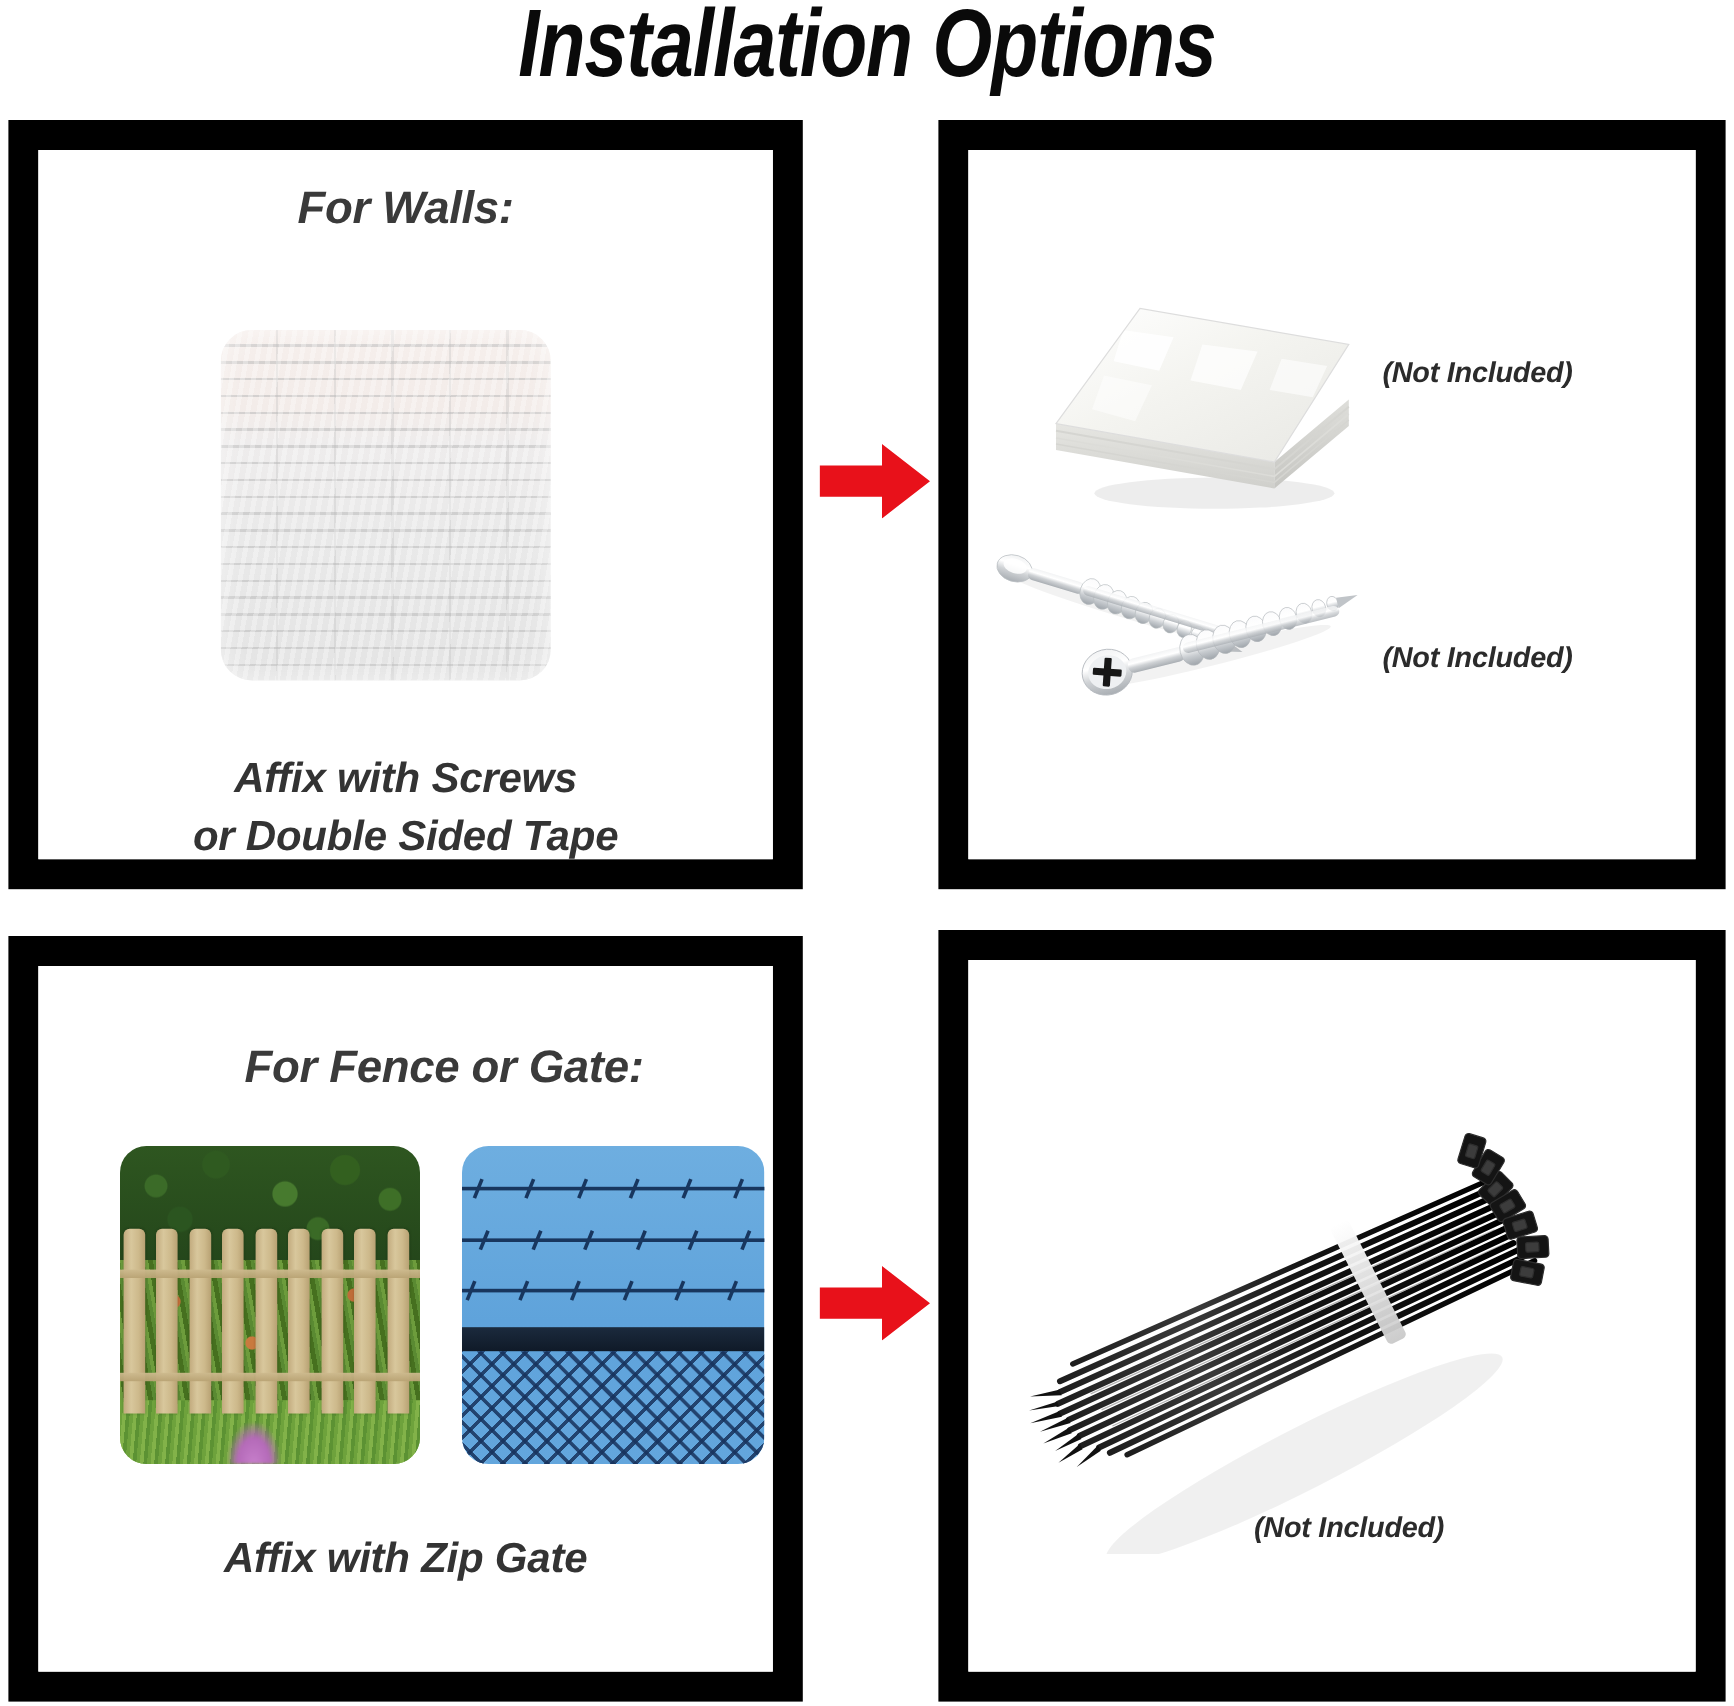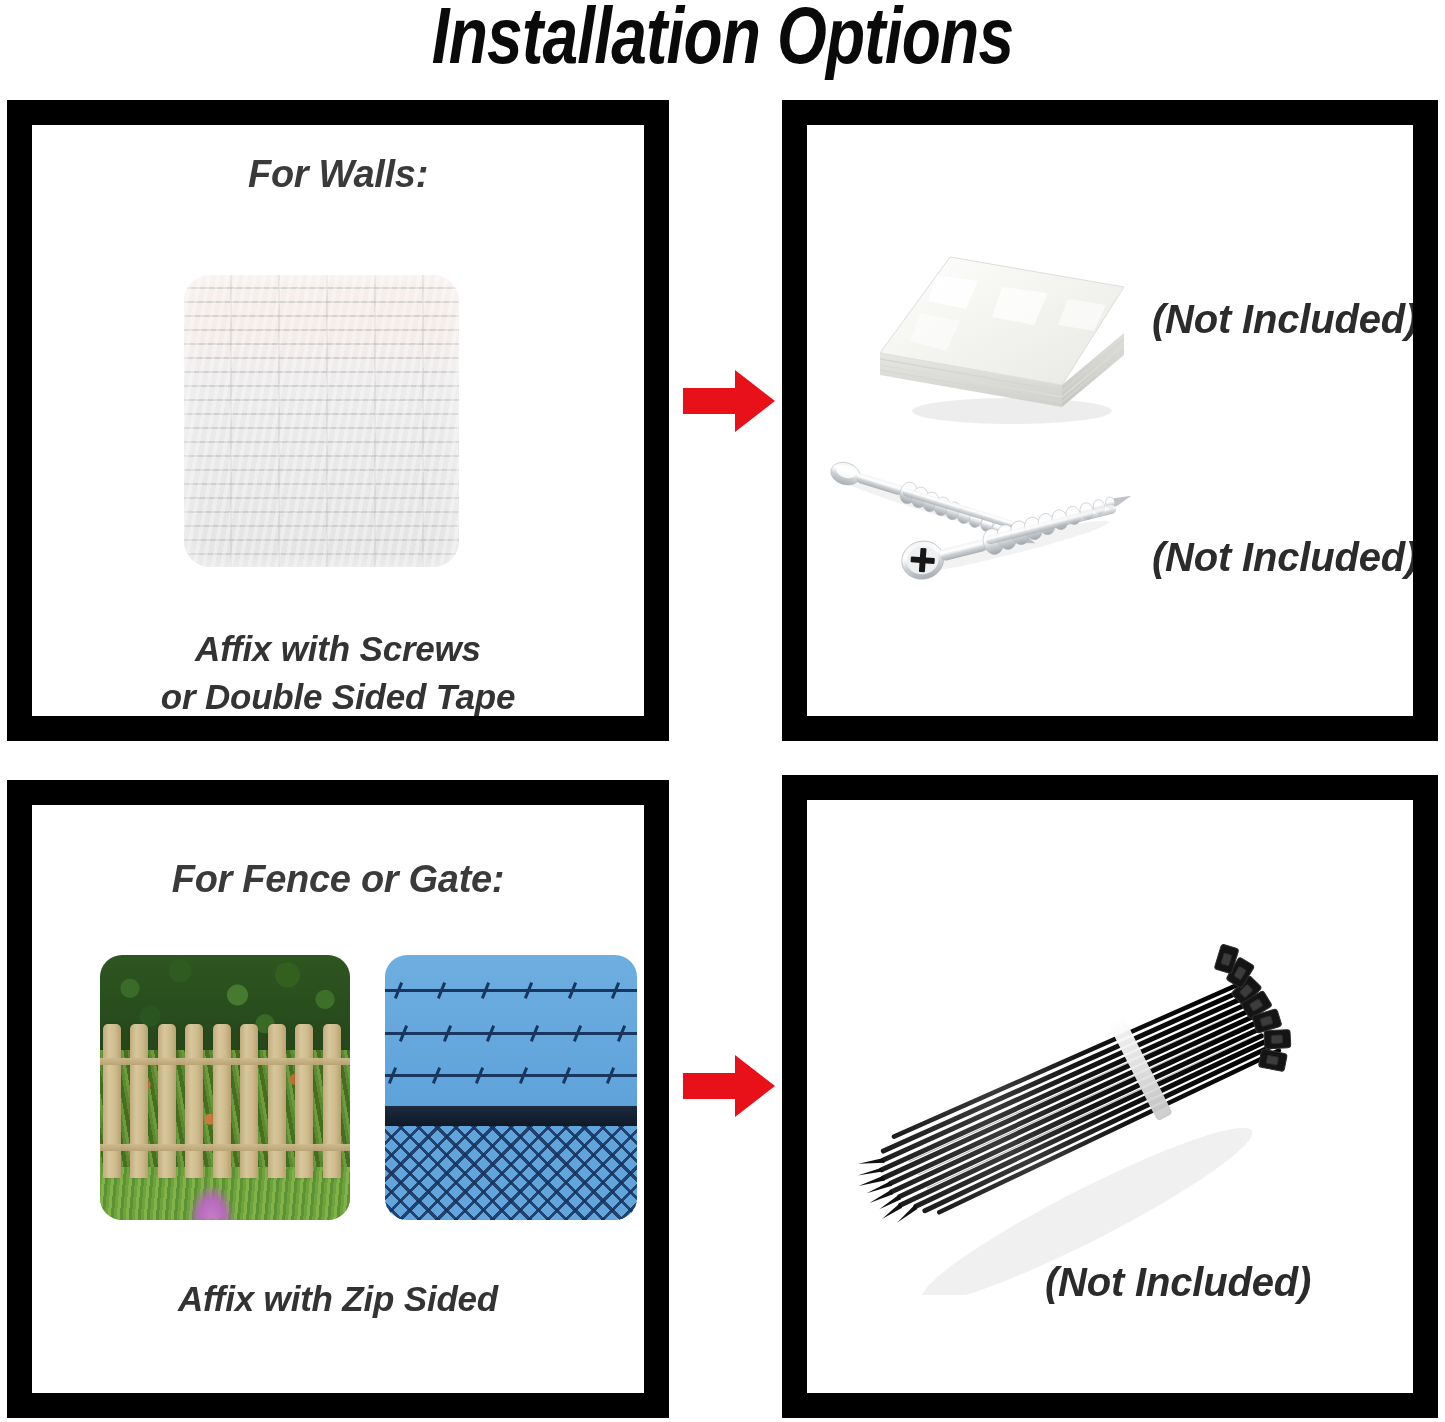--- a/index.html
+++ b/index.html
@@ -71,21 +71,21 @@
     width: 100%;
     text-align: center;
     font-size: 35px;
     font-weight: bold;
     color: #333333;
     line-height: 1.35;
     letter-spacing: -0.2px;
   }
   .note-label {
     position: absolute;
-    font-size: 40px;
+    font-size: 24px;
     font-weight: bold;
     color: #2b2b2b;
     white-space: nowrap;
     letter-spacing: -0.2px;
   }
 
   
   .arrow {
     position: absolute;
     width: 92px;
@@ -403,21 +403,21 @@
     </div>
 
     <div class="note-label" style="left:345px; top:410px;">(Not Included)</div>
 
   </div>
 </div>
 
 <div class="panel" id="panel-fence">
   <div class="panel-inner">
 
-    <div class="panel-heading" style="top:53px;">For Fence or Gate:</div>
+    <div class="panel-heading" style="top:64px;margin-left:32px;">For Fence or Gate:</div>
 
     <div class="photo" style="left:68px; top:150px; width:250px; height:265px;">
       <div class="picket-scene">
         <div class="picket-hedge"></div>
         <div class="picket-foliage"></div>
         <div class="picket-grass"></div>
         <div class="picket-path"></div>
         <div class="picket-slats">
           <div class="slat" style="left:1%;"></div>
           <div class="slat" style="left:12%;"></div>
@@ -458,21 +458,21 @@
           <span class="spur" style="left:38%;"></span>
             <span class="spur" style="left:54%;"></span>
           <span class="spur" style="left:70%;"></span>
             <span class="spur" style="left:86%;"></span>
         </div>
         <div class="rail-bar" style="top:57%;"></div>
         <div class="chain-mesh" style="top:64.5%; height:35.5%;"></div>
       </div>
     </div>
 
-    <div class="panel-caption" style="top:470px;">Affix with Zip Sided</div>
+    <div class="panel-caption" style="top:470px;">Affix with Zip Gate</div>
 
   </div>
 </div>
 
 <div class="arrow" style="left:683px; top:1055px;">
   <svg viewBox="0 0 92 62" xmlns="http://www.w3.org/2000/svg">
     <polygon points="0,18 52,18 52,0 92,31 52,62 52,44 0,44" fill="#E8111A"></polygon>
   </svg>
 </div>
 

